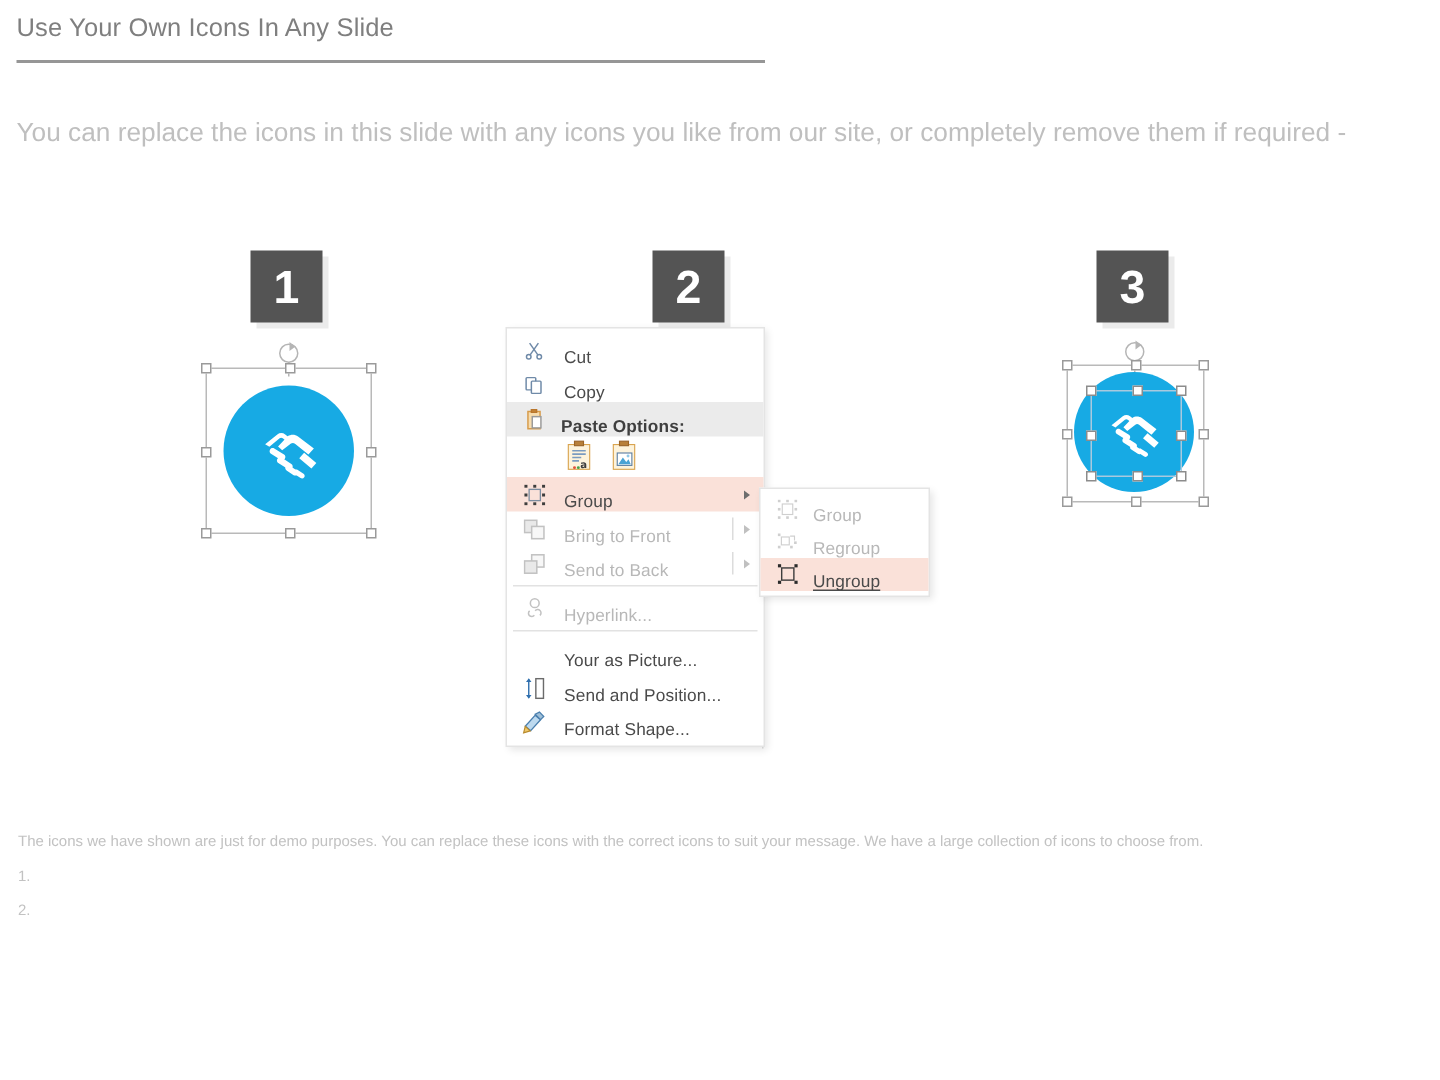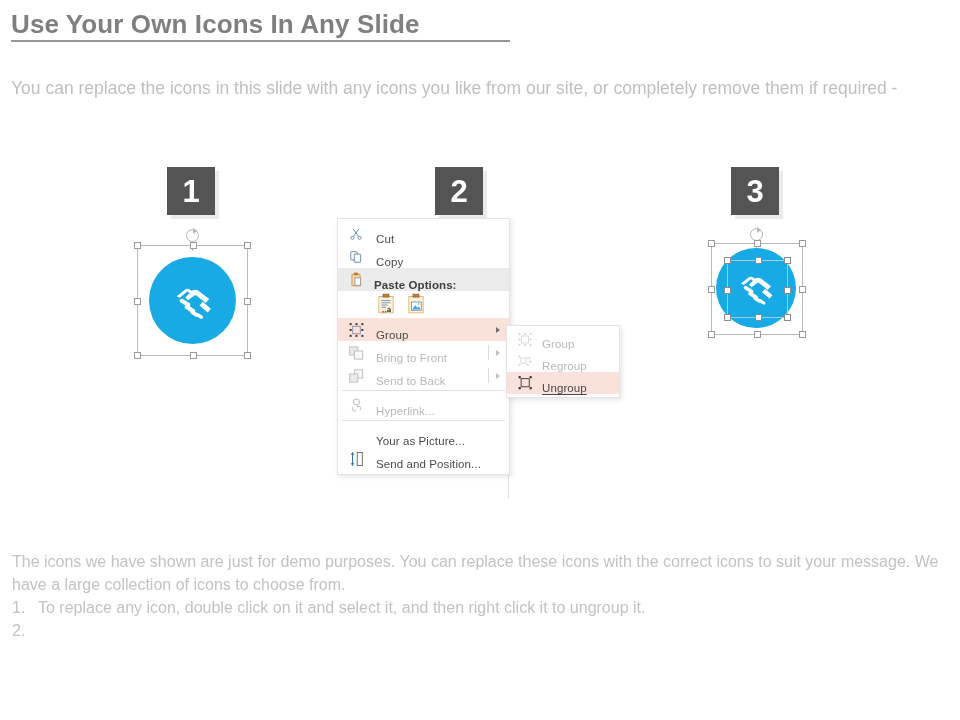--- a/index.html
+++ b/index.html
@@ -9,21 +9,21 @@
     font-family:"Liberation Sans", sans-serif;
     overflow:hidden;
     position:relative;
     color:#a6a6a6;
   }
   .slide { position:absolute; inset:0; }
 
   
   .title {
     position:absolute; left:11px; top:9px;
-    font-size:26px; font-weight:bold;
+    font-size:17px; font-weight:normal;
     color:#7f7f7f; letter-spacing:0.1px;
     white-space:nowrap;
   }
   .title-rule {
     position:absolute; left:11px; top:40px;
     width:499px; height:2px; background:#969696;
   }
   .subtitle {
     position:absolute; left:11px; top:73px; width:944px;
     font-size:17.5px; line-height:30px; color:#bfbfbf;
@@ -135,21 +135,21 @@
     border:1px solid #e4e4e4;
     box-shadow:2px 2px 5px rgba(0,0,0,0.10);
     font-size:11.5px; color:#4a4a4a;
     padding:2px 0 3px 0;
   }
   .submenu .mi { padding-left:35px; height:22px; }
 
   
   .footer {
     position:absolute; left:12px; top:550px; width:935px;
-    font-size:16px; line-height:23px; color:#c2c2c2;
+    font-size:10px; line-height:23px; color:#c2c2c2;
   }
   .footer p { margin:0; }
   .footer .li { display:flex; }
   .footer .li .num { width:26px; flex:none; }
 </style>
 </head>
 <body>
 
 <div class="slide">
 
@@ -326,20 +326,30 @@
         <svg width="15" height="16" viewBox="0 0 20 22" fill="none" stroke="#4a4a4a" stroke-width="1.3">
           <rect x="11" y="2" width="7" height="18" stroke="#6b6b6b"></rect>
           <line x1="4.5" x2="4.5" y1="2.5" y2="19.5" stroke="#2f6fae"></line>
           <path d="M4.5 1.5 L2 5 h5 z" fill="#2f6fae" stroke="none"></path>
           <path d="M4.5 20.5 L2 17 h5 z" fill="#2f6fae" stroke="none"></path>
         </svg>
       </span>
       <span class="label">Send and Position...</span>
     </div>
 
+    <div class="mi">
+      <span class="mi-ico">
+        <svg width="16" height="16" viewBox="0 0 22 22" fill="none">
+          <path d="M3 14 L12 4 l5 4 l-9 10 z" fill="#bcd9ef" stroke="#4a7fae" stroke-width="1.2"></path>
+          <path d="M3 14 l-1.5 6 l6 -1.8 z" fill="#f0c96a" stroke="#b98b2d" stroke-width="1.1"></path>
+          <path d="M12 3 l4 -2 l4 4 l-3 3 z" fill="#9fbfd8" stroke="#4a7fae" stroke-width="1.1"></path>
+        </svg>
+      </span>
+      <span class="label">Format Shape...</span>
+    </div>
   </div>
 
   <div class="submenu">
     <div class="mi dim">
       <span class="mi-ico">
         <svg width="14" height="13" viewBox="0 0 24 22" fill="none">
           <rect x="6" y="5" width="12" height="12" stroke="#cfcfcf" stroke-width="1.3"></rect>
           <g fill="#cfcfcf">
             <rect x="1" y="0" width="3" height="3"></rect>
               <rect x="20" y="0" width="3" height="3"></rect>
@@ -429,20 +439,19 @@
     <div class="handle" style="right:-4px; top:42px;"></div>
     <div class="handle" style="left:-4px;  bottom:-4px;"></div>
     <div class="handle" style="left:42px;  bottom:-4px;"></div>
     <div class="handle" style="right:-4px; bottom:-4px;"></div>
   </div>
 
   <div class="footer">
     <p>The icons we have shown are just for demo purposes. You can replace these icons with the correct icons to suit your message. We have a large collection of icons to choose from.</p>
     <div class="li">
       <span class="num">1.</span>
-      <span>To replace any icon, double click on it and select it, and then right click it to ungroup it.</span>
     </div>
     <div class="li">
       <span class="num">2.</span>
     </div>
   </div>
 
 </div>
 
 </body></html>

